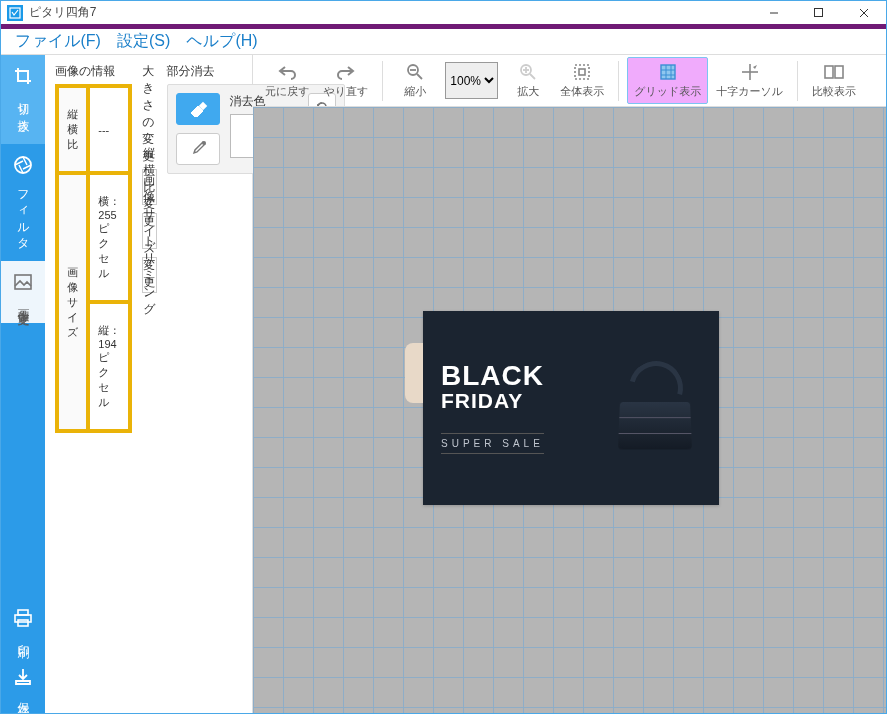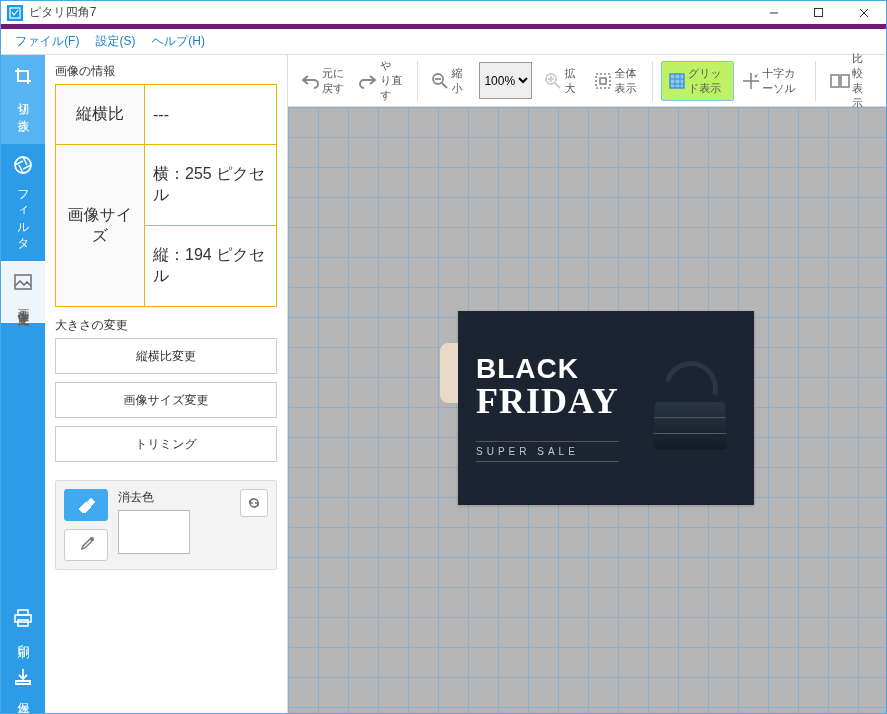--- a/index.html
+++ b/index.html
@@ -6,66 +6,66 @@
 body { width: 887px; height: 714px; background: #fff; overflow: hidden; border: 1px solid #4aa8e8; display: flex; flex-direction: column; }
 
 
 .titlebar { height: 28px; display: flex; align-items: center; background: #fff; border-bottom: 5px solid #701a75; }
 .titlebar .app-icon { width: 16px; height: 16px; margin: 0 6px; background: #1a99e8; display: flex; align-items: center; justify-content: center; color: #fff; font-size: 10px; }
 .titlebar .title { font-size: 12px; color: #444; flex: 1; }
 .win-btns { display: flex; }
 .win-btn { width: 45px; height: 28px; display: flex; align-items: center; justify-content: center; color: #555; font-size: 13px; }
 
 
-.menubar { height: 26px; display: flex; align-items: center; padding: 0 6px; border-bottom: 1px solid #ddd; font-size: 12px; }
+.menubar { height: 26px; display: flex; align-items: center; padding: 0 6px; border-bottom: 1px solid #ddd; font-size: 16px; }
 .menubar div { padding: 4px 8px; color: #1a7fc9; cursor: default; }
 
 
 .main { flex: 1; display: flex; min-height: 0; }
 
 
 .vtabs { width: 44px; background: #2c9be8; display: flex; flex-direction: column; }
 .vtab { flex: 0 0 auto; display: flex; flex-direction: column; align-items: center; justify-content: flex-start; padding: 10px 0 16px 0; color: #fff; cursor: pointer; gap: 6px; }
 .vtab.active { background: #57b4f2; }
 .vtab .ico { width: 22px; height: 22px; display: flex; align-items: center; justify-content: center; }
 .vtab .lbl { writing-mode: vertical-rl; font-size: 12px; letter-spacing: 2px; }
 .vtab.light { background: #eef6fc; color: #555; }
 
 
-.panel { width: 243px; border-right: 1px solid #ddd; padding: 8px 10px; font-size: 12px; color: #333; display: flex; flex-direction: column; gap: 10px; }
+.panel { width: 208px; border-right: 1px solid #ddd; padding: 8px 10px; font-size: 12px; color: #333; display: flex; flex-direction: row; gap: 10px; }
 .panel h4 { font-weight: normal; font-size: 12px; margin-bottom: 4px; }
 .infotable { border-collapse: collapse; width: 100%; }
-.infotable td { border: 1px solid #eab308; padding: 19px 8px; font-size: 16px; height: 30px; text-align: center; }
+.infotable td { border: 4px solid #eab308; padding: 19px 8px; font-size: 11px; height: 30px; text-align: center; }
 .infotable td.lbl { background: #fafafa; }
 .infotable td.val { text-align: left; }
 .btn { border: 1px solid #ccc; background: #fff; height: 36px; display: flex; align-items: center; justify-content: center; font-size: 12px; cursor: pointer; margin-bottom: 8px; }
 
 .erase-group { border: 1px solid #dcdcdc; background: #f3f3f3; padding: 8px; display: flex; gap: 10px; border-radius: 2px; }
 .erase-tools { width: 44px; display: flex; flex-direction: column; gap: 8px; }
 .tool { width: 44px; height: 32px; border: 1px solid #ccc; background: #fff; display: flex; align-items: center; justify-content: center; border-radius: 3px; cursor: pointer; }
 .tool.active { background: #40a9ef; border-color: #40a9ef; color: #fff; }
 .erase-right { flex: 1; }
 .swatch { width: 72px; height: 44px; border: 1px solid #bbb; background: #fff; margin-top: 4px; }
 .reset { width: 28px; height: 28px; border: 1px solid #ccc; background: #fff; display: flex; align-items: center; justify-content: center; border-radius: 3px; cursor: pointer; float: right; }
 
 
 .canvas-wrap { flex: 1; display: flex; flex-direction: column; }
 .toolbar { height: 52px; border-bottom: 1px solid #ddd; display: flex; align-items: center; padding: 0 6px; gap: 2px; }
-.tbtn { min-width: 48px; display: flex; flex-direction: row; align-items: center; justify-content: center; gap: 2px; padding: 4px 6px; cursor: pointer; color: #555; font-size: 11px; border-radius: 2px; }
-.tbtn.active { background: #bef264; border: 1px solid #7cc4f2; }
+.tbtn { min-width: 48px; display: flex; flex-direction: column; align-items: center; justify-content: center; gap: 2px; padding: 4px 6px; cursor: pointer; color: #555; font-size: 11px; border-radius: 2px; }
+.tbtn.active { background: #f0abfc; border: 1px solid #7cc4f2; }
 .tbtn .ti { width: 20px; height: 20px; display: flex; align-items: center; justify-content: center; color: #888; }
 .sep { width: 1px; height: 40px; background: #ddd; margin: 0 6px; }
 .zoom-select { height: 37px; font-size: 12px; margin: 0 4px; border: 1px solid #999; background: #eee; }
 
 .canvas { flex: 1; background: #b5b5b5; position: relative; overflow: hidden; }
 .grid { position: absolute; inset: 0; background-image: linear-gradient(#6fa8d6 1px, transparent 1px), linear-gradient(90deg, #6fa8d6 1px, transparent 1px); background-size: 30px 30px; opacity: .55; }
 .image { position: absolute; left: 170px; top: 204px; width: 296px; height: 194px; background: #1b2430; display: flex; align-items: center; padding: 0 18px; box-shadow: 0 1px 3px rgba(0,0,0,.2); }
 .image .txtcol { color: #fff; }
 .image .b1 { font-size: 28px; font-weight: 700; letter-spacing: 1px; line-height: 1; }
-.image .b2 { font-size: 36px; font-weight: 700; letter-spacing: 1px; line-height: 1; font-family: Liberation Serif, serif; }
+.image .b2 { font-size: 21px; font-weight: 700; letter-spacing: 1px; line-height: 1; }
 .image .ss { font-size: 10px; letter-spacing: 4px; color: #c0c6cf; border-top: 1px solid #555; border-bottom: 1px solid #555; margin-top: 22px; padding: 4px 0; }
 .basket { width: 90px; height: 90px; margin-left: auto; position: relative; }
 .basket .body { position: absolute; bottom: 4px; left: 8px; width: 72px; height: 48px; background: linear-gradient(180deg,#2a3544,#141b25); transform: perspective(120px) rotateX(8deg); border-radius: 4px; }
 .basket .body::before, .basket .body::after { content: ""; position: absolute; left: 0; right: 0; height: 1px; background: #556; }
 .basket .body::before { top: 33%; } .basket .body::after { top: 66%; }
 .basket .handle { position: absolute; top: -2px; left: 18px; width: 54px; height: 54px; border: 5px solid #2a3544; border-radius: 50%; border-bottom-color: transparent; border-left-color: transparent; transform: rotate(-30deg); }
 .hand { position: absolute; left: -18px; top: 32px; width: 18px; height: 60px; background: #e8d9c8; border-radius: 8px 0 0 8px; }
 
 svg { display: block; }
 </style>
@@ -176,20 +176,21 @@
     </div>
 
     <div>
       <h4>大きさの変更</h4>
       <div class="btn">縦横比変更</div>
       <div class="btn">画像サイズ変更</div>
       <div class="btn">トリミング</div>
     </div>
 
     <div>
+      <h4>部分消去</h4>
       <div class="erase-group">
         <div class="erase-tools">
           <div class="tool active">
             <svg width="20" height="16" viewBox="0 0 20 16">
                 <path d="M3 12 L10 5 L15 10 L8 17 Z" fill="#fff" stroke="#fff"></path>
                 <rect x="12" y="2" width="6" height="6" transform="rotate(45 15 5)" fill="#fff"></rect>
               </svg>
           </div>
           <div class="tool">
             <svg width="18" height="18" viewBox="0 0 18 18">

